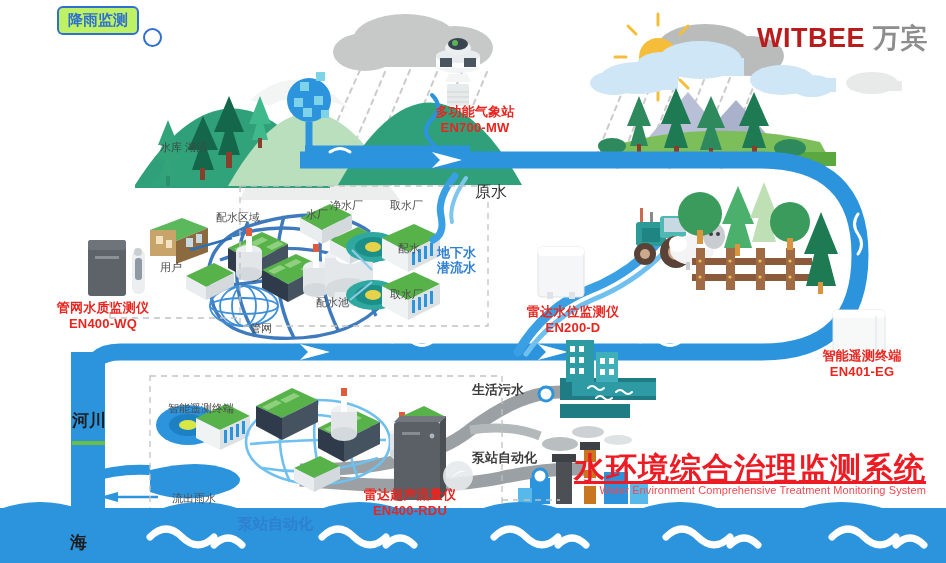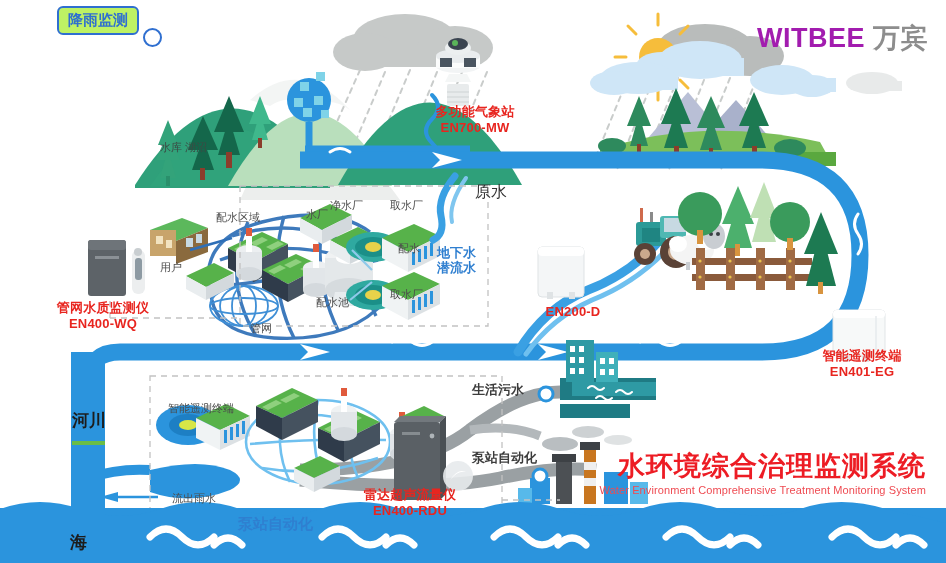--- a/index.html
+++ b/index.html
@@ -5,24 +5,24 @@
   html,body{margin:0;padding:0;background:#ffffff;}
   body{width:946px;height:563px;overflow:hidden;font-family:"Liberation Sans","DejaVu Sans",sans-serif;}
   #stage{position:relative;width:946px;height:563px;background:#fff;overflow:hidden;}
   .abs{position:absolute;}
   .lbl{position:absolute;white-space:nowrap;line-height:1.25;}
   .redline{color:#e8251f;font-weight:bold;font-size:13px;letter-spacing:.2px;}
   .redcode{color:#e8251f;font-weight:bold;font-size:13px;letter-spacing:.2px;}
   .grey-lbl{color:#4c4c4c;font-size:11px;}
   
   #logo{top:22px;right:18px;font-size:27px;font-weight:bold;letter-spacing:.5px;}
-  #logo .w{color:#a21caf;margin-left:24px;}
+  #logo .w{color:#b91c1c;margin-left:24px;}
   #logo .cn{color:#8d8d8d;font-weight:bold;}
   
-  #title-main{right:20px;top:450px;font-size:27px;font-weight:bold;color:#ed1c24;letter-spacing:1px;}
+  #title-main{right:20px;top:450px;font-size:31px;font-weight:bold;color:#ed1c24;letter-spacing:1px;text-decoration:underline;}
   #title-sub{right:20px;top:484px;font-size:11px;color:#ef4b52;letter-spacing:.1px;}
   
   #rain-badge{left:57px;top:6px;border:2px solid #2f6fd0;border-radius:6px;padding:3px 9px;color:#2f6fd0;font-size:15px;font-weight:bold;background:#bef264;}
   #rain-dot{left:143px;top:28px;width:15px;height:15px;border:2px solid #2f6fd0;border-radius:50%;background:#fff;}
   
   #ocean{left:0;bottom:0;width:946px;height:55px;background:#2b94dd;}
   #sea-label{left:70px;bottom:10px;font-size:17px;font-weight:bold;color:#1c1c1c;}
   #river-label{left:72px;top:412px;font-size:17px;font-weight:bold;color:#1c1c1c;line-height:1.05;width:20px;text-align:center;}
   
   .greenbar{position:absolute;background:#6abd45;}
@@ -615,20 +615,21 @@
     <div class="redline">多功能气象站</div>
     <div class="redcode">EN700-MW</div>
   </div>
 
   <div class="lbl" style="left:28px;top:300px;text-align:center;width:150px;">
     <div class="redline">管网水质监测仪</div>
     <div class="redcode">EN400-WQ</div>
   </div>
 
   <div class="lbl" style="left:498px;top:304px;text-align:center;width:150px;">
+    <div class="redline">雷达水位监测仪</div>
     <div class="redcode">EN200-D</div>
   </div>
 
   <div class="lbl" style="left:792px;top:348px;text-align:center;width:140px;">
     <div class="redline">智能遥测终端</div>
     <div class="redcode">EN401-EG</div>
   </div>
 
   <div class="lbl" style="left:330px;top:487px;text-align:center;width:160px;">
     <div class="redline">雷达超声流量仪</div>

